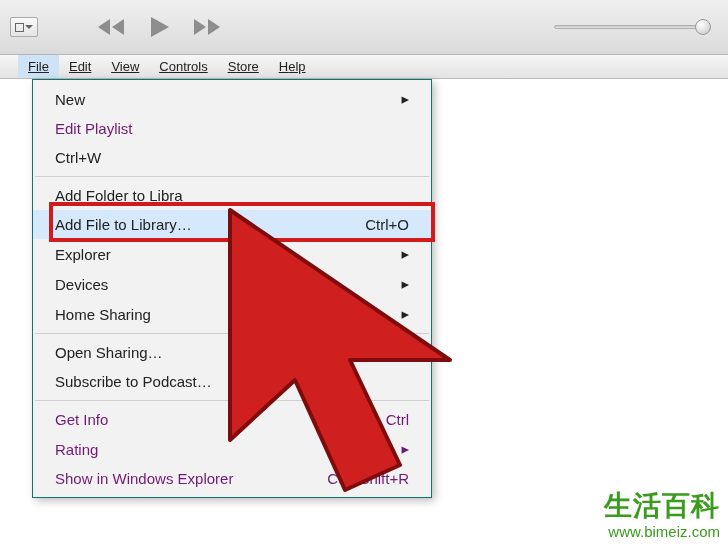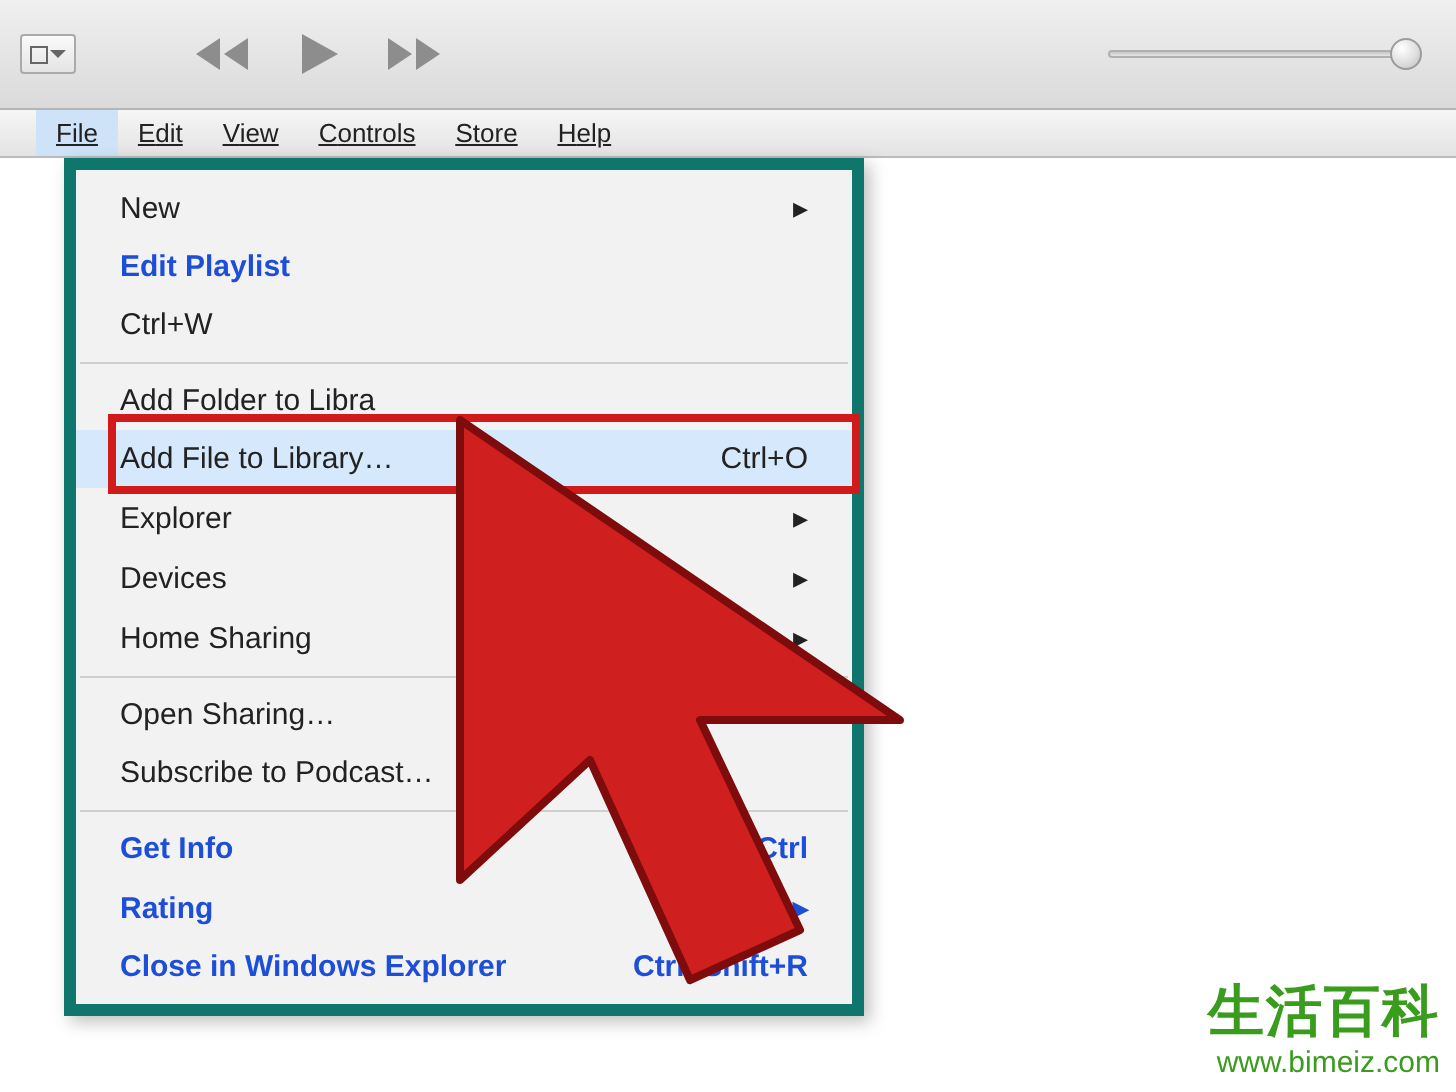--- a/index.html
+++ b/index.html
@@ -49,32 +49,32 @@
 }
 .menuitem { padding:0 10px; display:flex; align-items:center; color:#222; }
 .menuitem.active { background:#cfe3f8; }
 .mnemonic { text-decoration:underline;text-align:right; }
 
 .dropdown {
   position:absolute;
   left:32px; top:79px;
   width:400px;
   background:#f2f2f2;
-  border:6px solid #0f766e;
+  border:1px solid #0f766e;
   box-shadow:3px 3px 8px rgba(0,0,0,.25);
   font-size:15px;
   color:#222;
   padding:4px 0;
 }
 .dd-item {
   display:flex; justify-content:space-between; align-items:center;
   padding:6px 22px;
   white-space:nowrap;
 }
-.dd-item.disabled { color:#1d4ed8;font-weight:bold; }
+.dd-item.disabled { color:#701a75; }
 .dd-item.highlight { background:#d6e8fb; }
 .dd-item .arrow { margin-left:auto; }
 .dd-sep { height:1px; background:#cfcfcf; margin:4px 2px; }
 .redbox {
   position:absolute; left:16px; right:-4px;
   border:4px solid #d11a1a;
   height:40px;
   top:122px;
   pointer-events:none;
 }
@@ -178,21 +178,21 @@
   <div class="dd-sep"></div>
   <div class="dd-item disabled">
     <span>Get Info</span>
     <span>Ctrl</span>
   </div>
   <div class="dd-item disabled">
     <span>Rating</span>
     <span class="arrow">▸</span>
   </div>
   <div class="dd-item disabled">
-    <span>Close in Windows Explorer</span>
+    <span>Show in Windows Explorer</span>
     <span>Ctrl+Shift+R</span>
   </div>
 
   <div class="redbox"></div>
 </div>
 
 <svg class="bigcursor" width="320" height="320">
   <path d="M 30 10 L 30 240 L 95 180 L 145 290 L 200 265 L 150 160 L 250 160 Z" fill="#cf1f1f" stroke="#7e0c0c" stroke-width="4" stroke-linejoin="round"></path>
 </svg>
 

